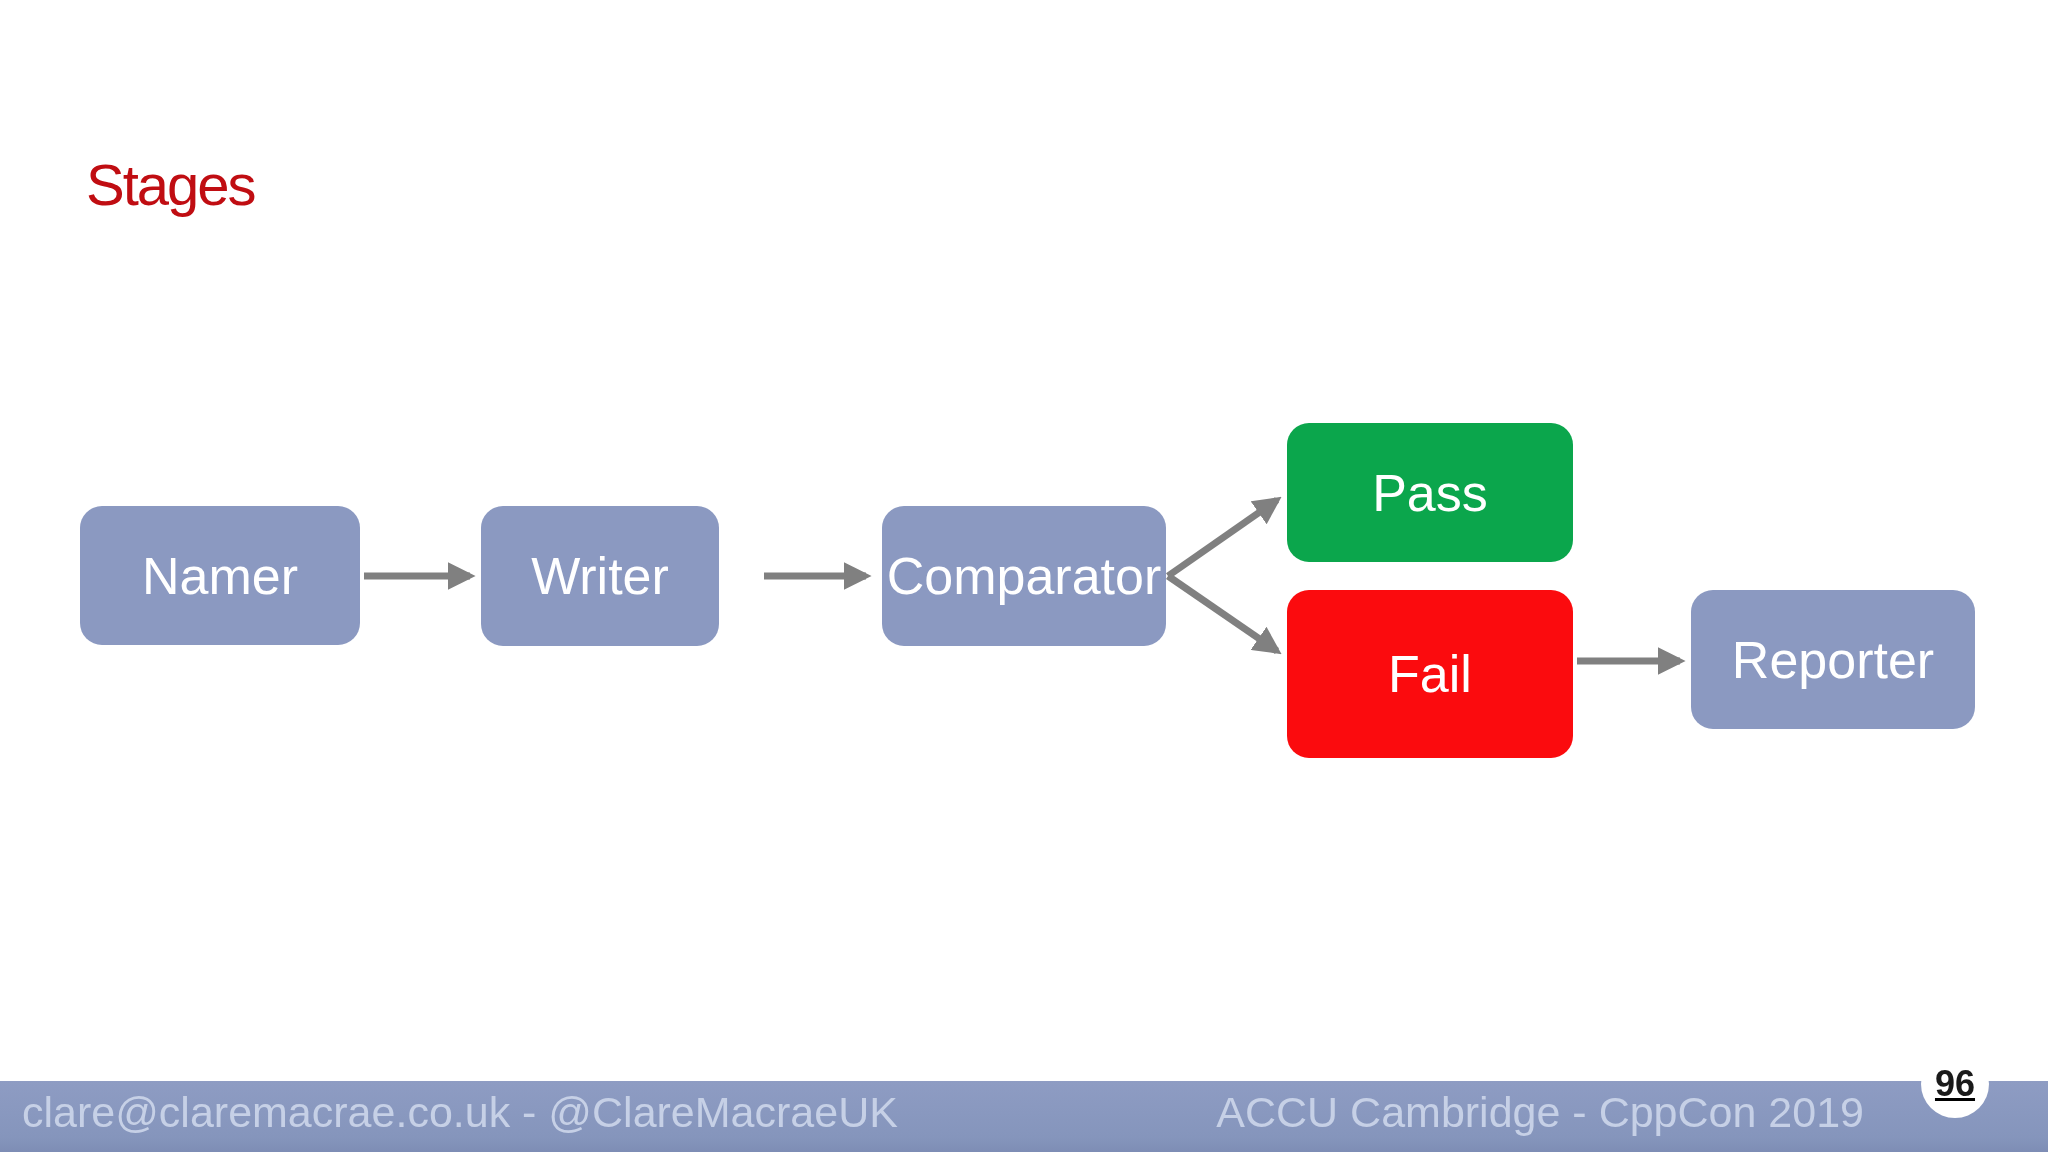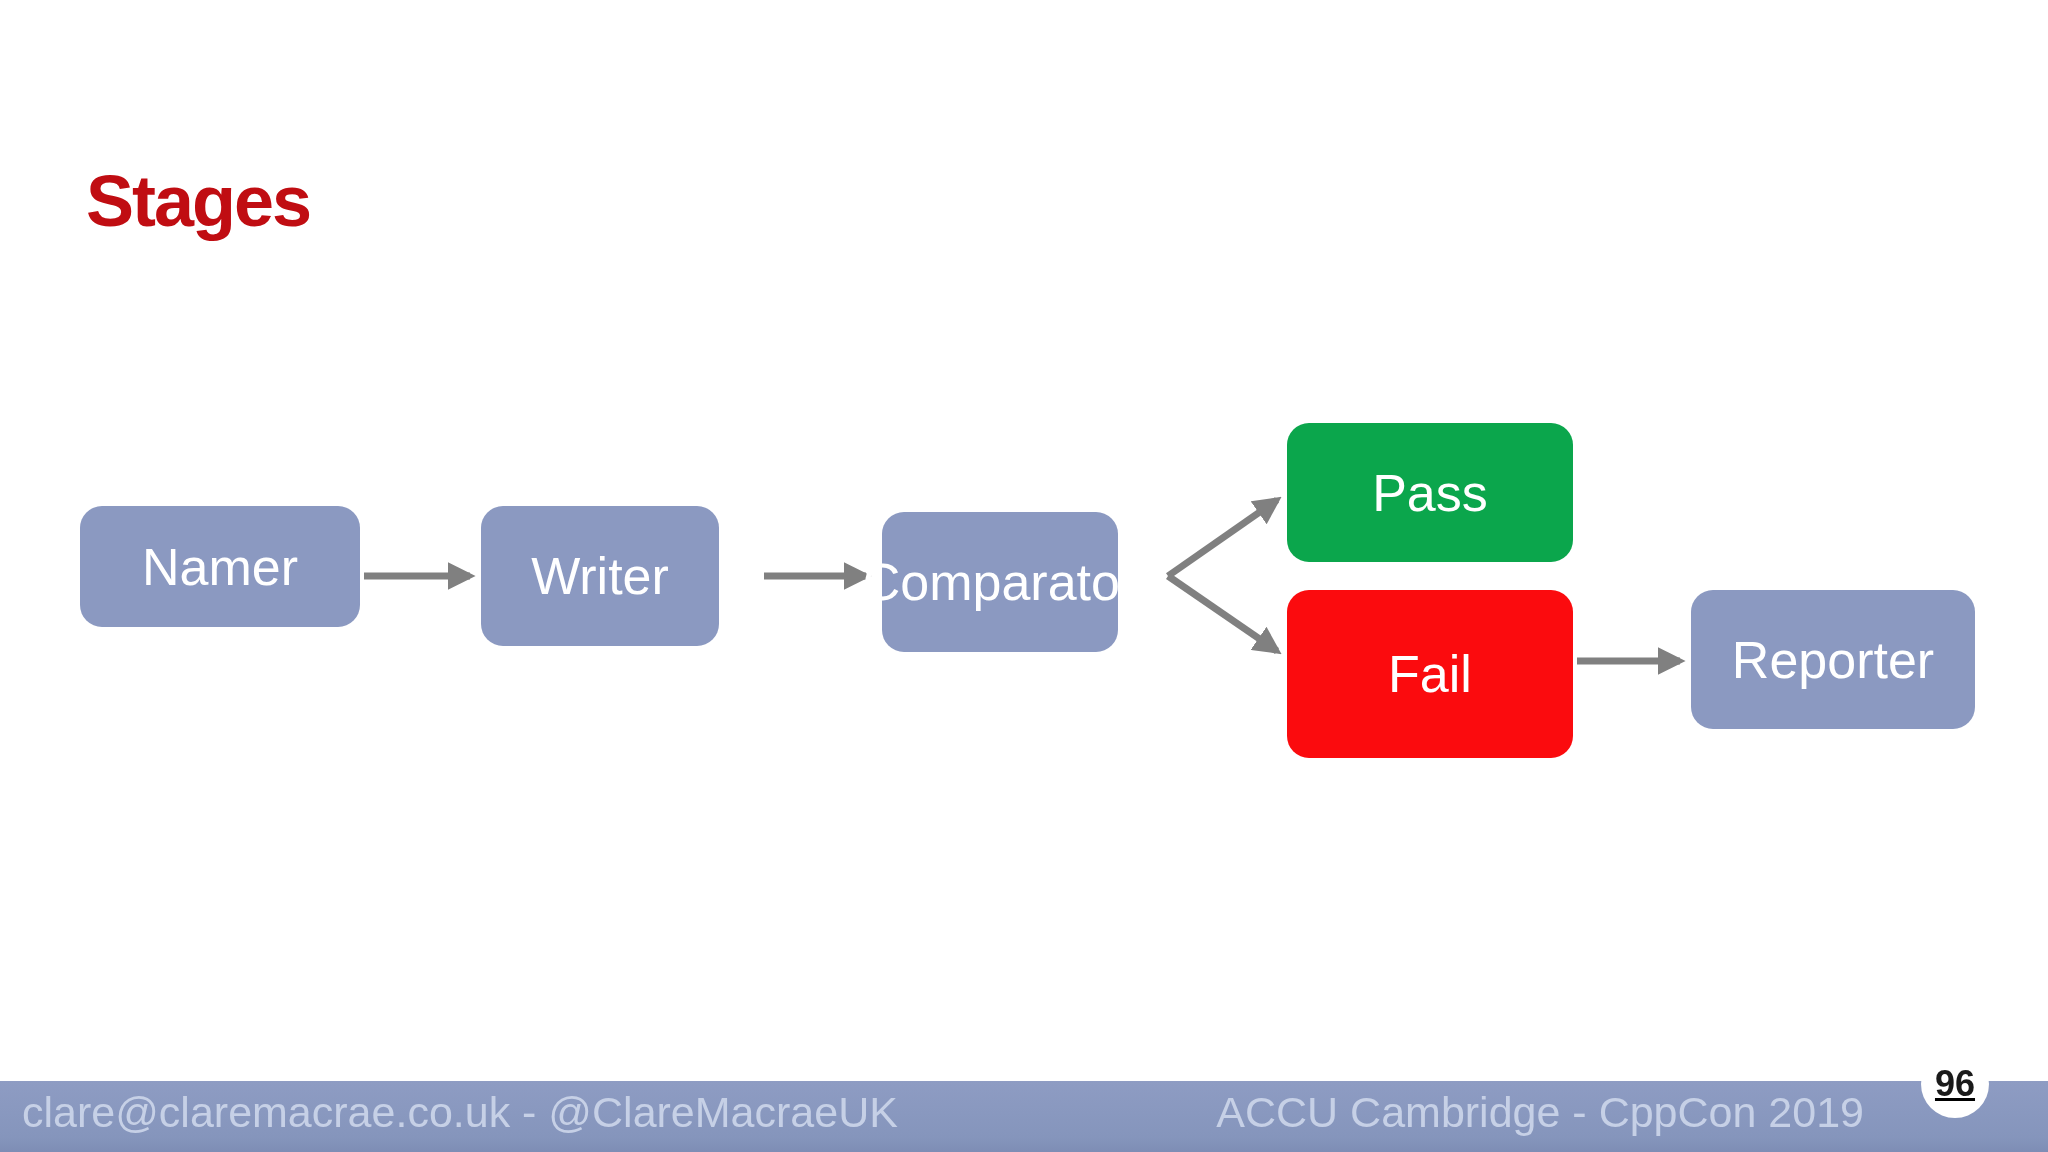--- a/index.html
+++ b/index.html
@@ -13,22 +13,22 @@
     width: 2048px;
     height: 1152px;
     background: #ffffff;
     overflow: hidden;
   }
   
   .slide-title {
     position: absolute;
     left: 86px;
     top: 116px;
-    font-size: 72px;
-    font-weight: bold;
+    font-size: 58px;
+    font-weight: normal;
     letter-spacing: -2px;
     line-height: 1.05;
     color: var(--title-color, #c00d12);
   }
   
   .node {
     position: absolute;
     display: flex;
     align-items: center;
     justify-content: center;
@@ -36,23 +36,23 @@
     color: #ffffff;
     font-size: 52px;
     line-height: 1;
     text-align: center;
     white-space: nowrap;
   }
   .node.stage   { background: var(--stage-fill, #8b99c1); }
   .node.pass    { background: var(--pass-fill, #0ba64c); }
   .node.fail    { background: var(--fail-fill, #fb0b0e); }
 
-  .node-namer      { left:  80px; top: 506px; width: 280px; height: 121px; }
+  .node-namer      { left:  80px; top: 506px; width: 280px; height: 139px; }
   .node-writer     { left: 481px; top: 506px; width: 238px; height: 140px; }
-  .node-comparator { left: 882px; top: 506px; width: 236px; height: 140px; margin-top: 6px; }
+  .node-comparator { left: 882px; top: 506px; width: 284px; height: 140px; }
   .node-pass       { left: 1287px; top: 423px; width: 286px; height: 139px; }
   .node-fail       { left: 1287px; top: 590px; width: 286px; height: 168px; }
   .node-reporter   { left: 1691px; top: 590px; width: 284px; height: 139px; text-align: right; }
 
   .edges-svg {
     position: absolute;
     left: 0; top: 0;
     width: 2048px;
     height: 1152px;
     pointer-events: none;

